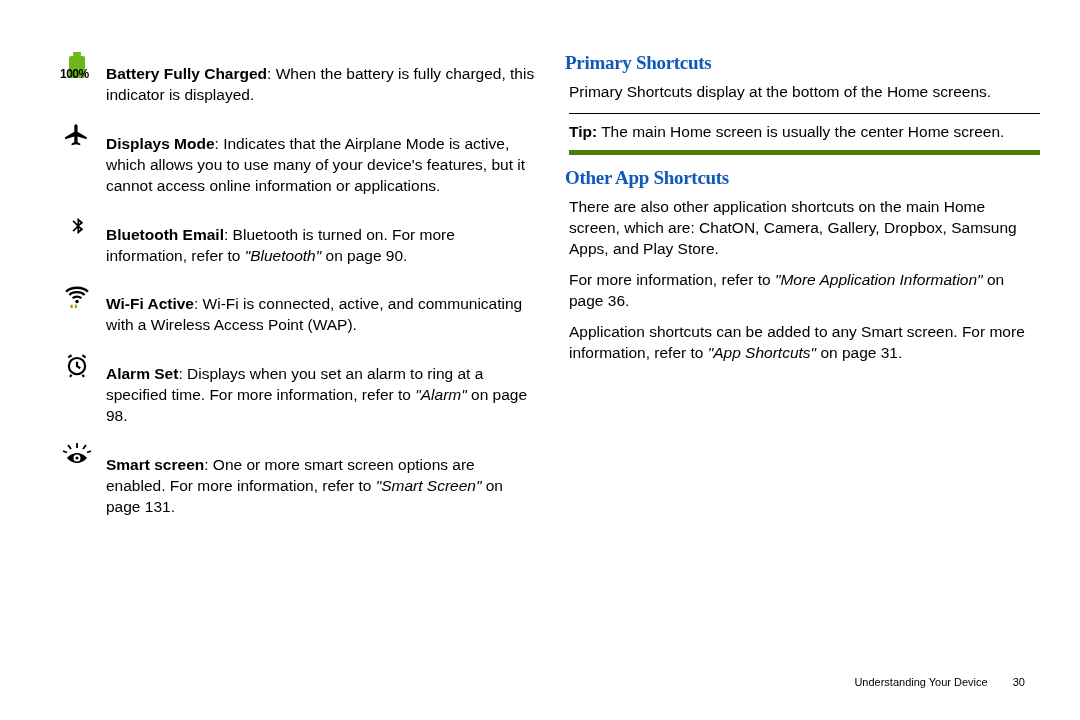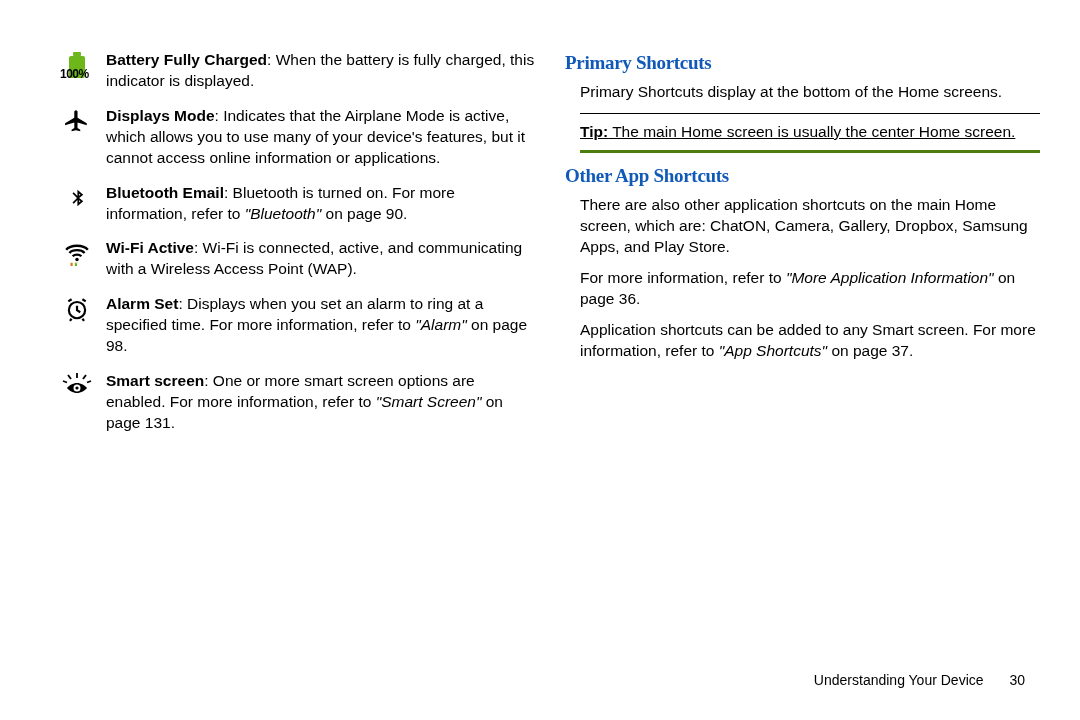--- a/index.html
+++ b/index.html
@@ -33,39 +33,39 @@
     margin-bottom: 14px;
     gap: 12px;
   }
   .icon-cell {
     width: 34px;
     flex: 0 0 34px;
     display: flex;
     justify-content: center;
     padding-top: 2px;
   }
-  .text-cell { flex: 1; }
+  .text-cell { flex: 1; margin-top: 14px; }
   .bold { font-weight: bold; }
   .ital { font-style: italic; }
   .heading {
     font-family: Liberation Serif, serif;
     font-weight: 800;
     color: #1159b8;
     font-size: 19px;
     letter-spacing: -0.3px;
     margin: 0 0 6px 0;
   }
-  .para { margin: 0 0 10px 15px; }
+  .para { margin: 0 0 10px 4px; }
   .rule-top { border-top: 1px solid #000; padding-top: 8px; }
-  .rule-bottom { border-bottom: 3px solid #4d7c0f; padding-bottom: 8px; margin-bottom: 10px; text-decoration: underline; }
+  .rule-bottom { border-bottom: 5px solid #4d7c0f; padding-bottom: 8px; margin-bottom: 10px; }
   .footer {
     position: absolute;
     bottom: 32px;
     right: 55px;
-    font-size: 14px;
+    font-size: 11px;
     margin-top: 21px;
   }
   .footer .pagenum { margin-left: 22px; }
 
   
   .battery {
     position: relative;
     width: 16px;
     height: 26px;
   }
@@ -212,21 +212,21 @@
 
       <h2 class="heading">Other App Shortcuts</h2>
 
       <p class="para">There are also other application shortcuts on the main Home screen, which are: ChatON, Camera, Gallery, Dropbox, Samsung Apps, and Play Store.</p>
 
       <p class="para">
         <span>For more information, refer to </span><span class="ital">"More Application Information"</span><span> on page 36.</span>
       </p>
 
       <p class="para">
-        <span>Application shortcuts can be added to any Smart screen. For more information, refer to </span><span class="ital">"App Shortcuts"</span><span> on page 37.</span>
+        <span>Application shortcuts can be added to any Smart screen. For more information, refer to </span><span class="ital">"App Shortcuts"</span><span> on page 31.</span>
       </p>
 
     </div>
   </div>
 
   <div class="footer">
     <span>Understanding Your Device</span>
     <span class="pagenum">30</span>
   </div>
 

